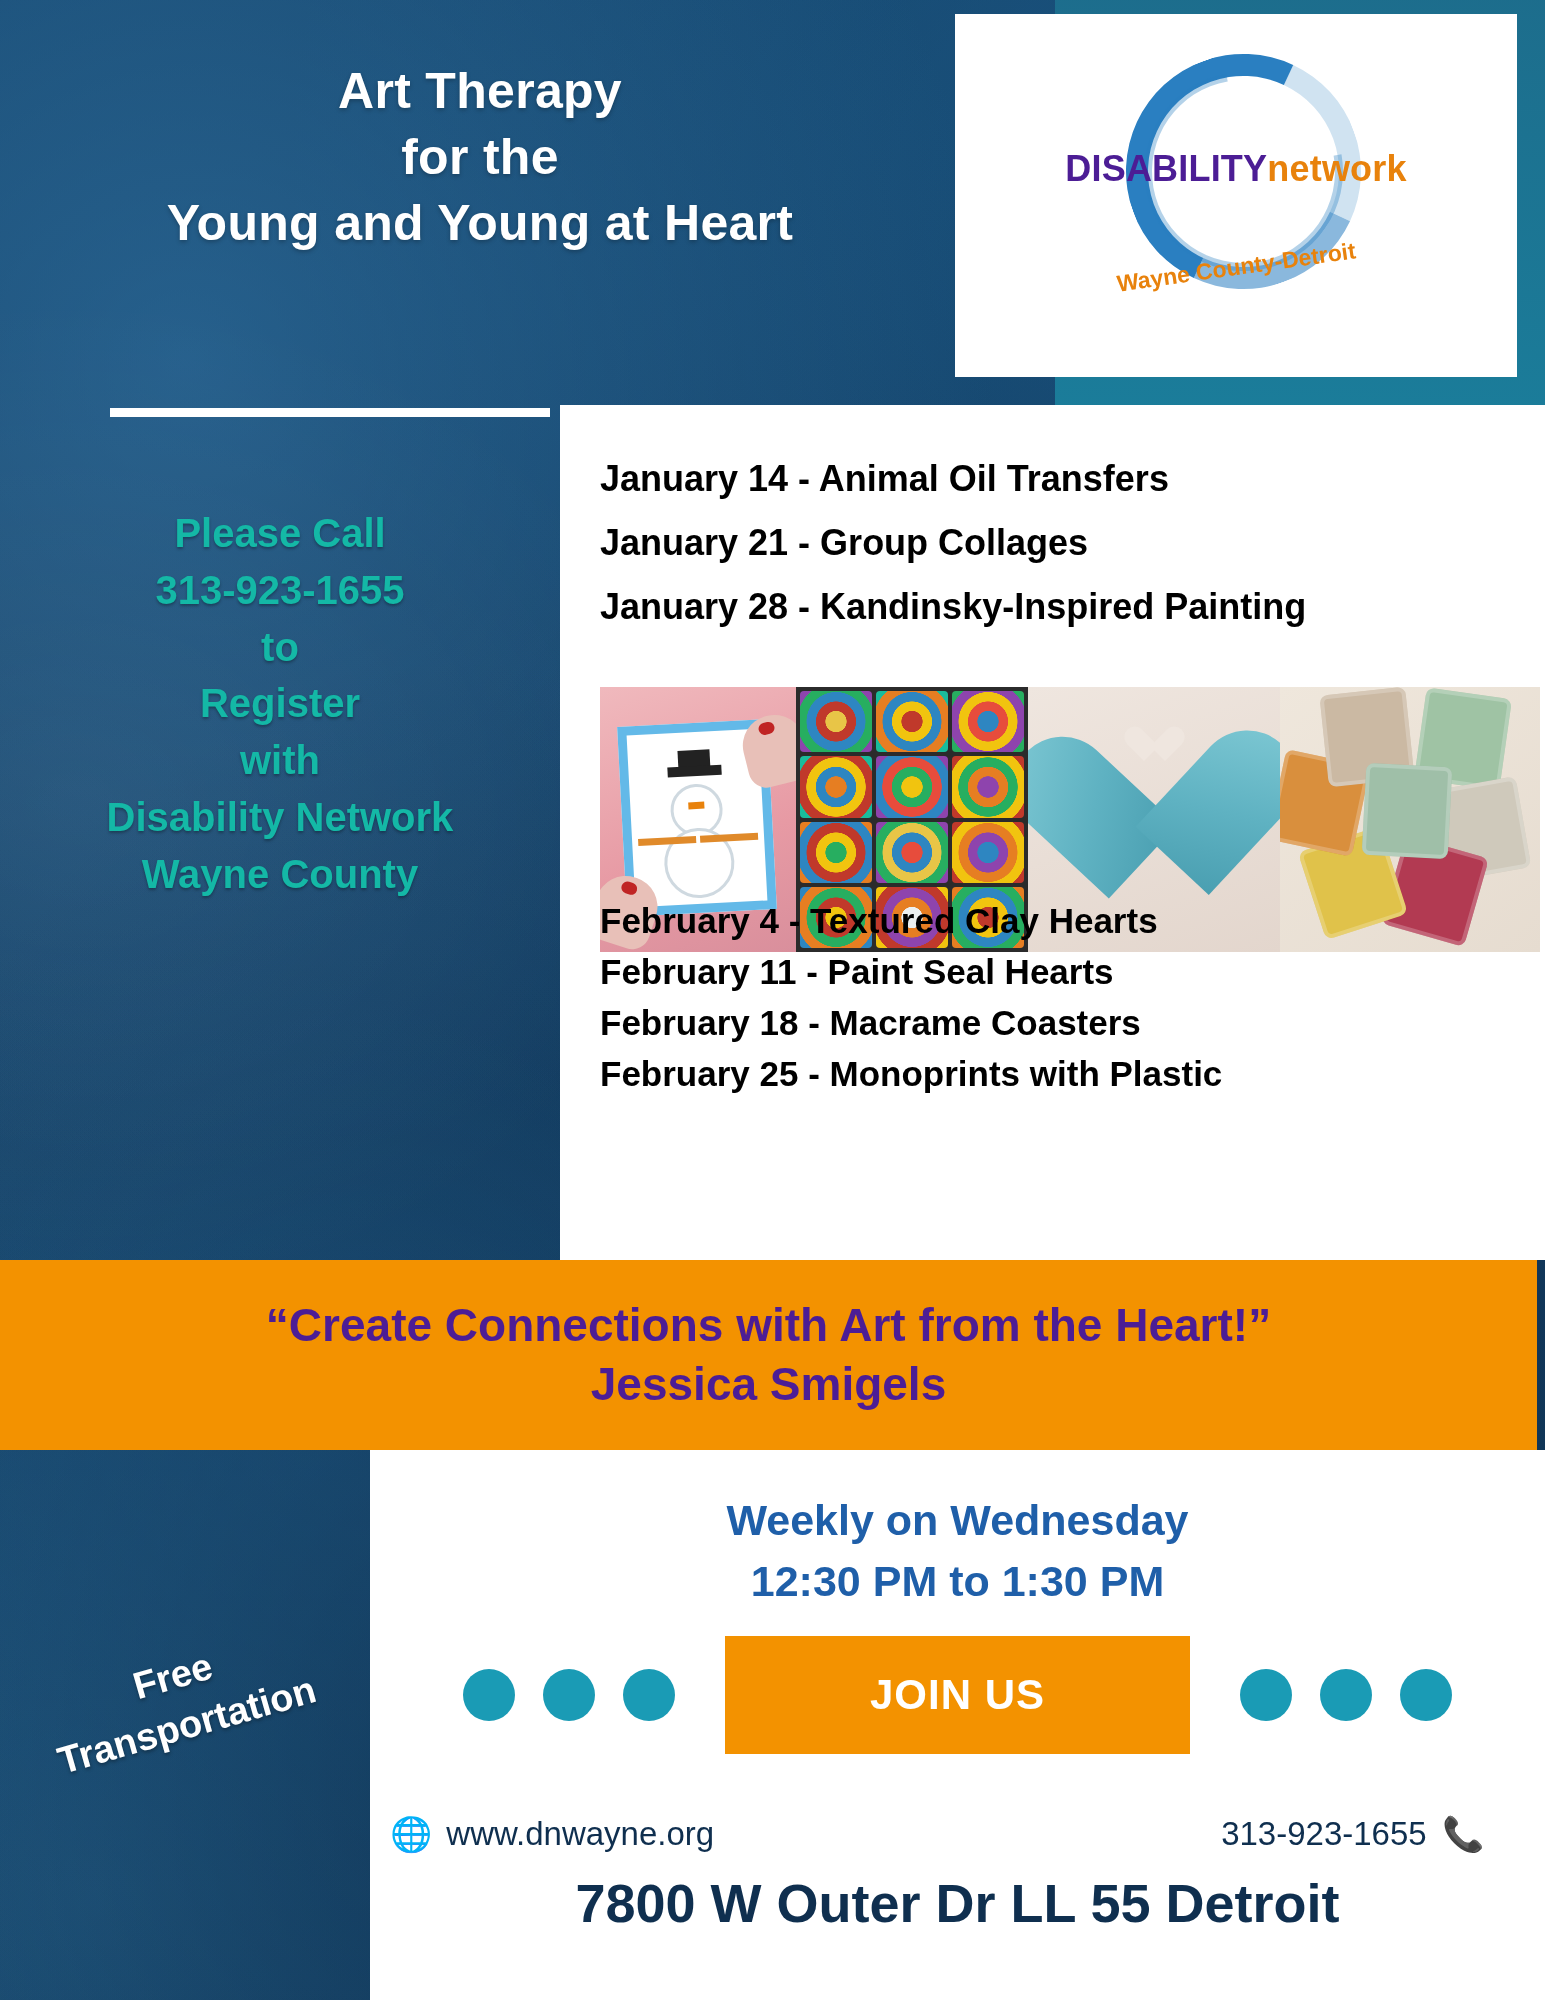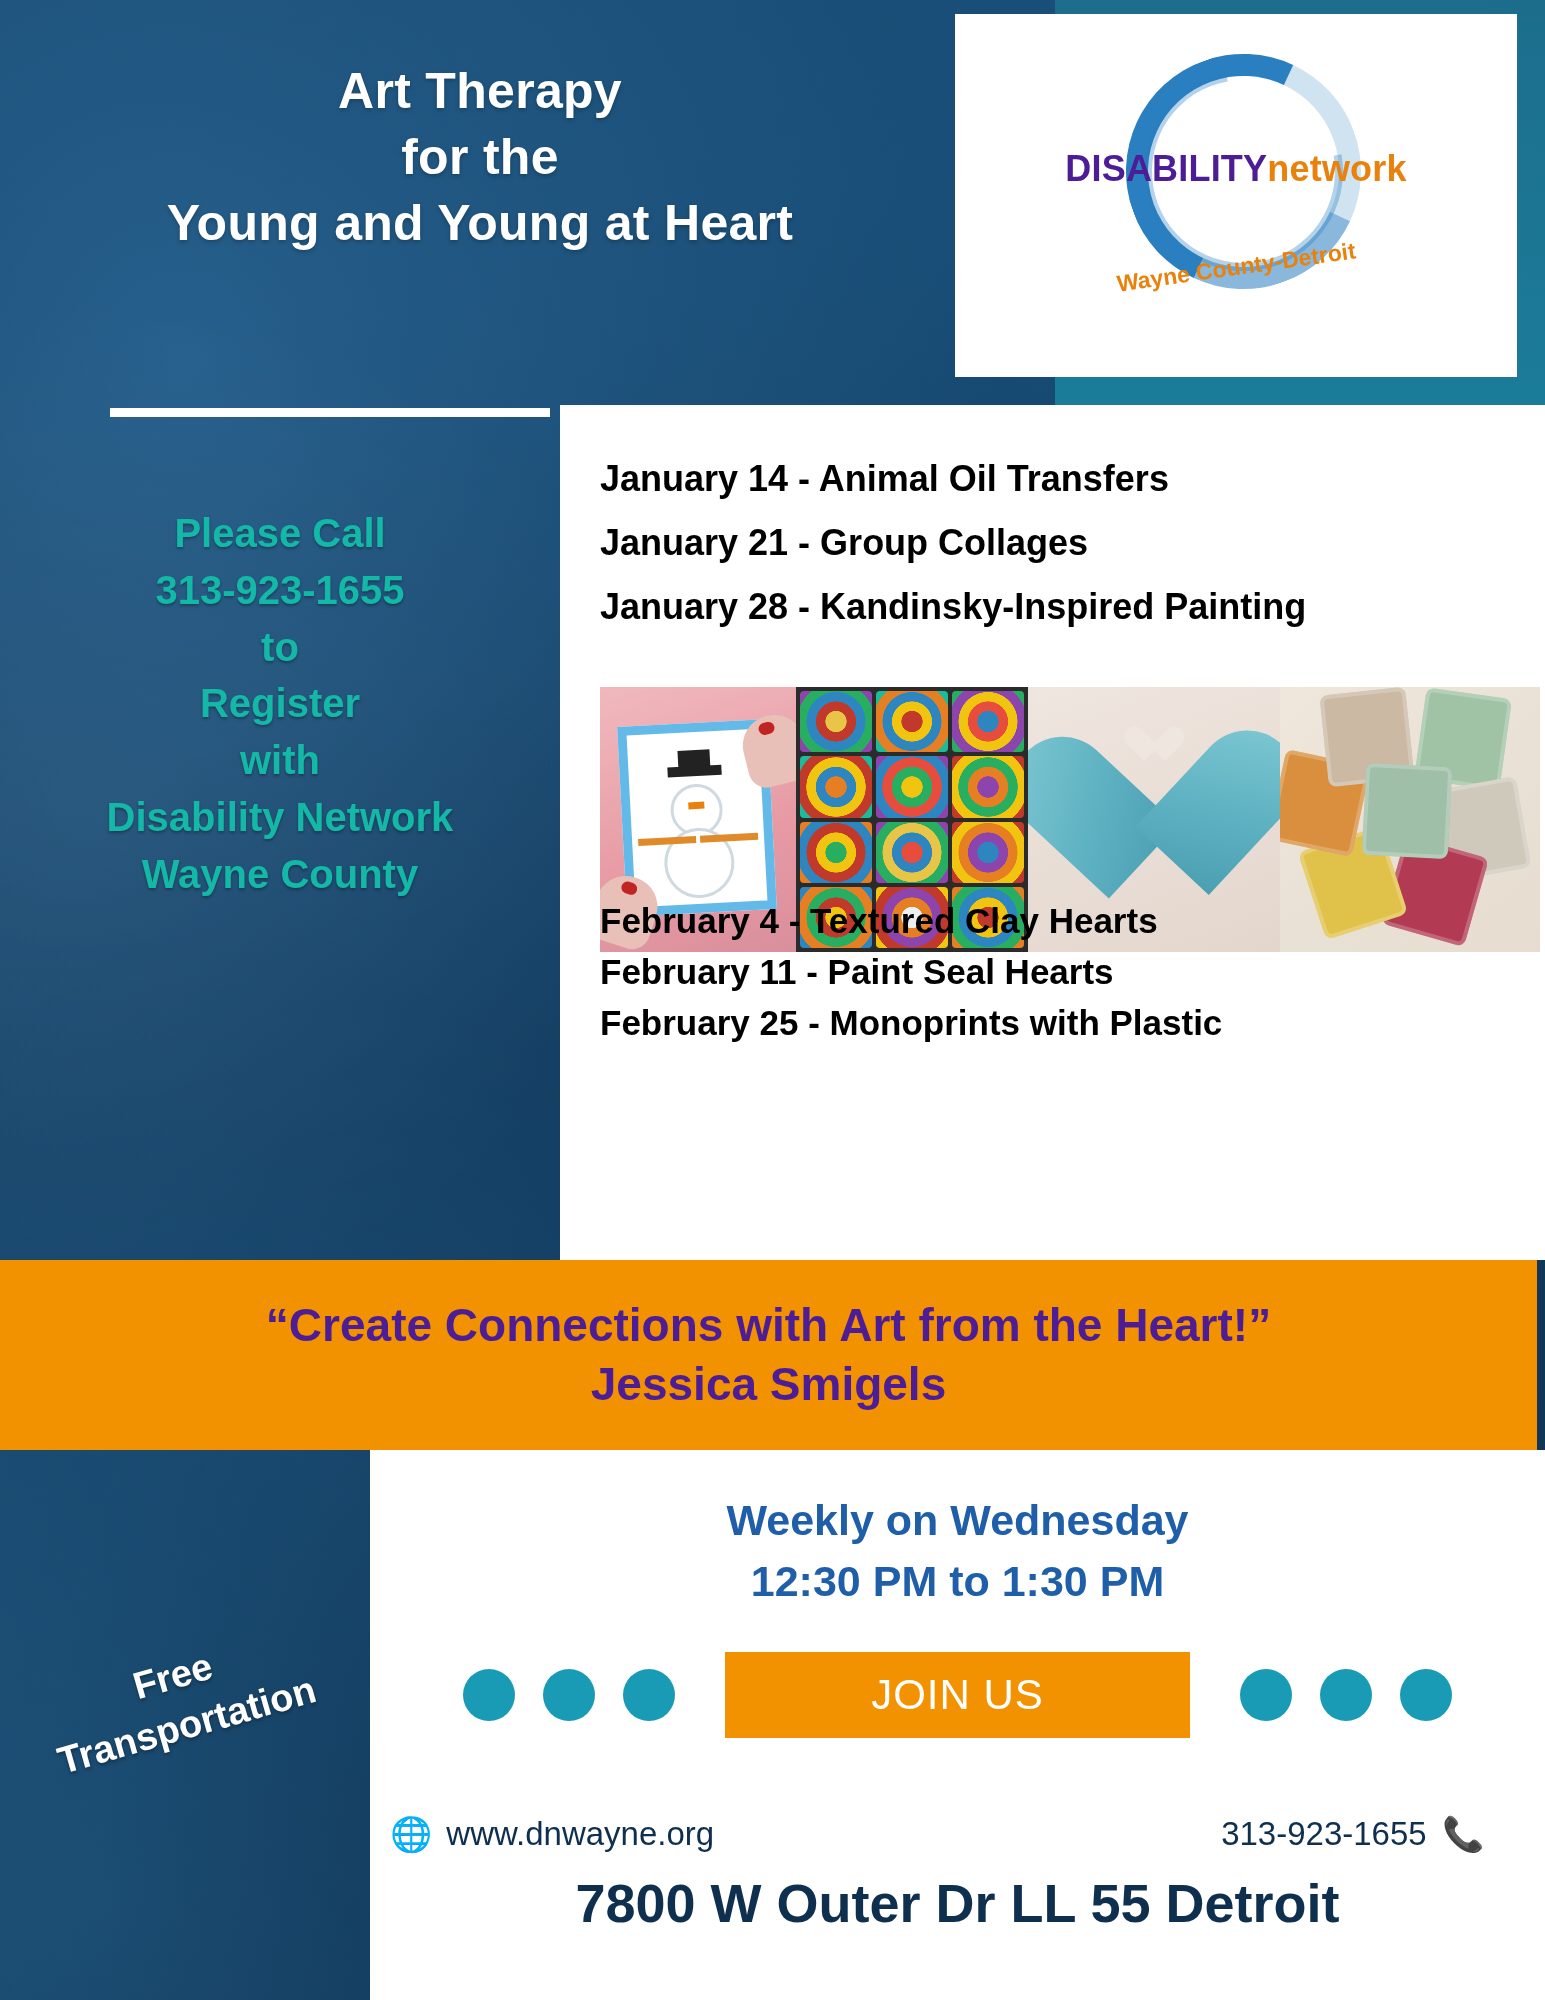--- a/index.html
+++ b/index.html
@@ -306,25 +306,25 @@
     height: 120px;
     display: flex;
     align-items: center;
     justify-content: center;
     gap: 0;
   }
   .dots { display: flex; gap: 28px; }
   .dot { width: 52px; height: 52px; border-radius: 50%; background: #1a9bb5; }
   .join-btn {
     width: 465px;
-    height: 86px;
+    height: 118px;
     background: #f39200;
     color: #ffffff;
     font-size: 42px;
-    font-weight: normal;
+    font-weight: bold;
     display: flex;
     align-items: center;
     justify-content: center;
     letter-spacing: 1px;
     margin: 0 50px;
   }
   .contact-row {
     position: absolute;
     left: 370px;
     top: 1800px;
@@ -460,20 +460,21 @@
           <i style="left:-4px; top:70px; background:#d98f3d; transform:rotate(12deg);"></i>
           <i style="left:44px; top:4px; background:#cbb9a3; transform:rotate(-6deg);"></i>
           <i style="left:84px; top:78px; background:#9fbfa8; transform:rotate(3deg);"></i>
         </div>
       </div>
     </div>
 
     <div class="session-list bottom">
       <div>February 4 - Textured Clay Hearts</div>
       <div>February 11 - Paint Seal Hearts</div>
+      <div>February 18 - Macrame Coasters</div>
       <div>February 25 - Monoprints with Plastic</div>
     </div>
   </div>
 
   <div class="quote-band">
     <div class="quote-line">“Create Connections with Art from the Heart!”</div>
     <div class="quote-line">Jessica Smigels</div>
   </div>
 
   <div class="bottom-white"></div>

